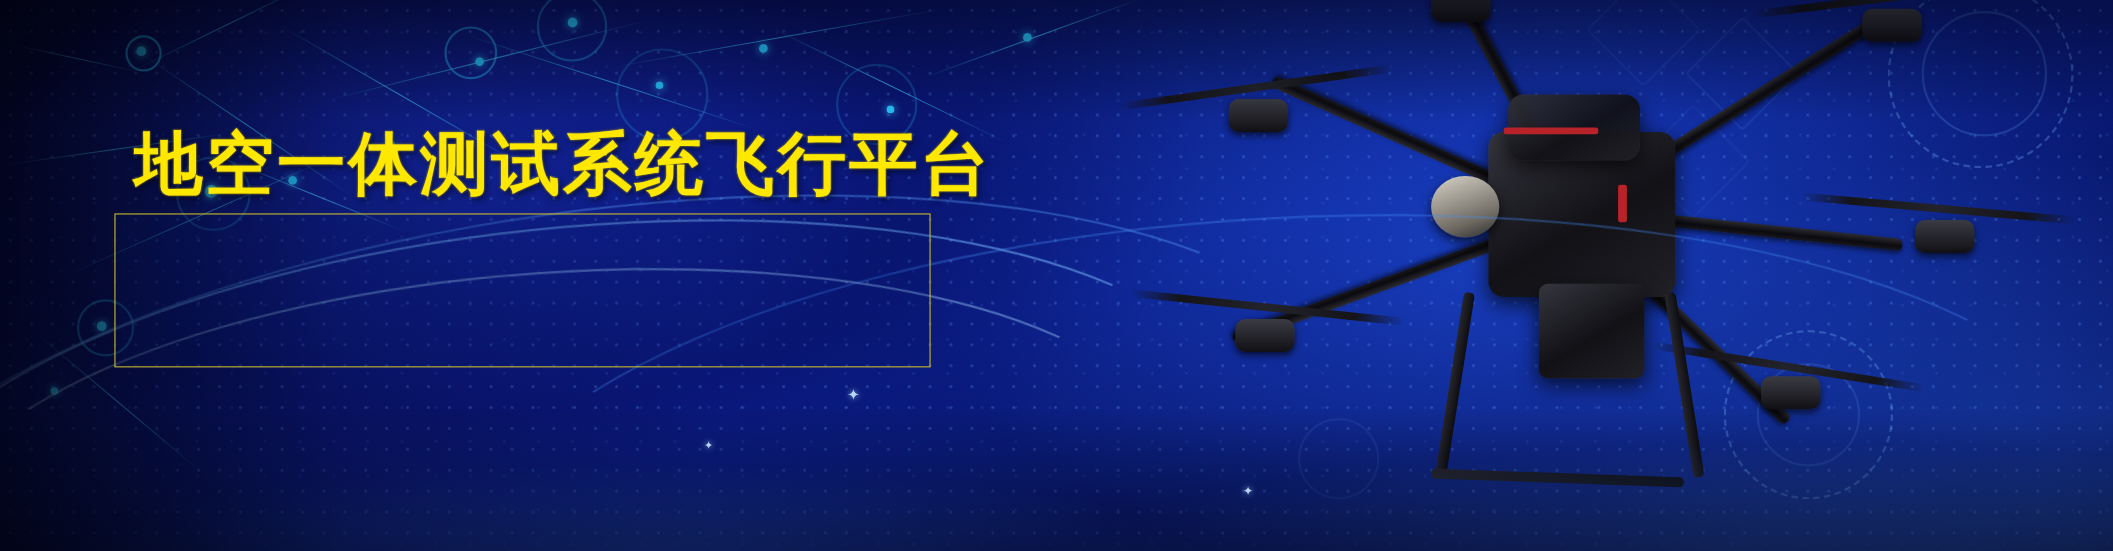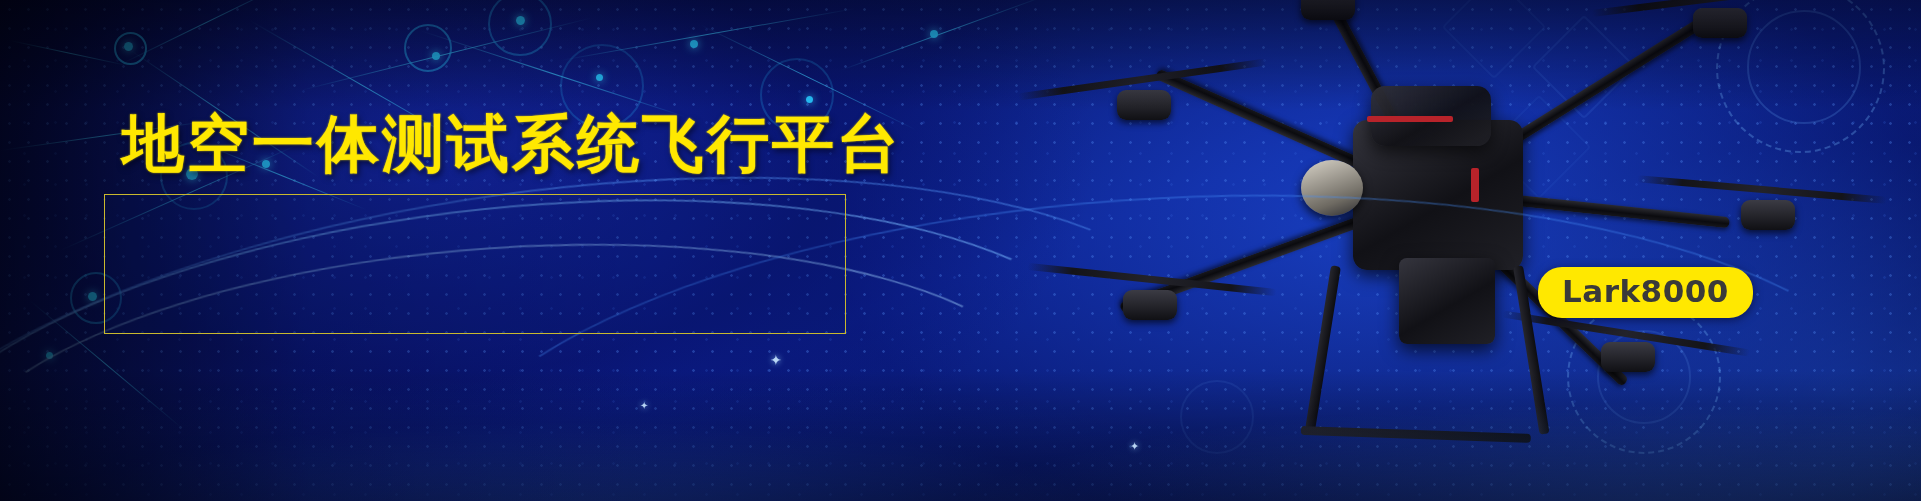--- a/index.html
+++ b/index.html
@@ -147,21 +147,20 @@
     top: 76px;
     font-size: 62px;
     line-height: 1.0;
     letter-spacing: 3px;
     font-weight: 700;
     color: #FFE800;
     text-shadow:
       0 0 2px rgba(255,232,0,0.85),
       2px 3px 6px rgba(0,0,20,0.65);
     white-space: nowrap;
-    font-family: Liberation Mono, monospace;
   }
 
   .desc-box {
     position: absolute;
     left: 104px;
     top: 194px;
     width: 742px;
     height: 140px;
     border: 1px solid #c9b92e;
     box-sizing: border-box;
@@ -300,15 +299,14 @@
 
   <span class="spark" style="left:770px; top:352px;">✦</span>
   <span class="spark" style="left:640px; top:400px; font-size:10px;">✦</span>
   <span class="spark" style="left:1130px; top:440px; font-size:11px;">✦</span>
 
   <h1 class="title">地空一体测试系统飞行平台</h1>
 
   <div class="desc-box"></div>
 
 
-  <div class="badge">Lark8000</div>
 
 </div>
 
 </body></html>

